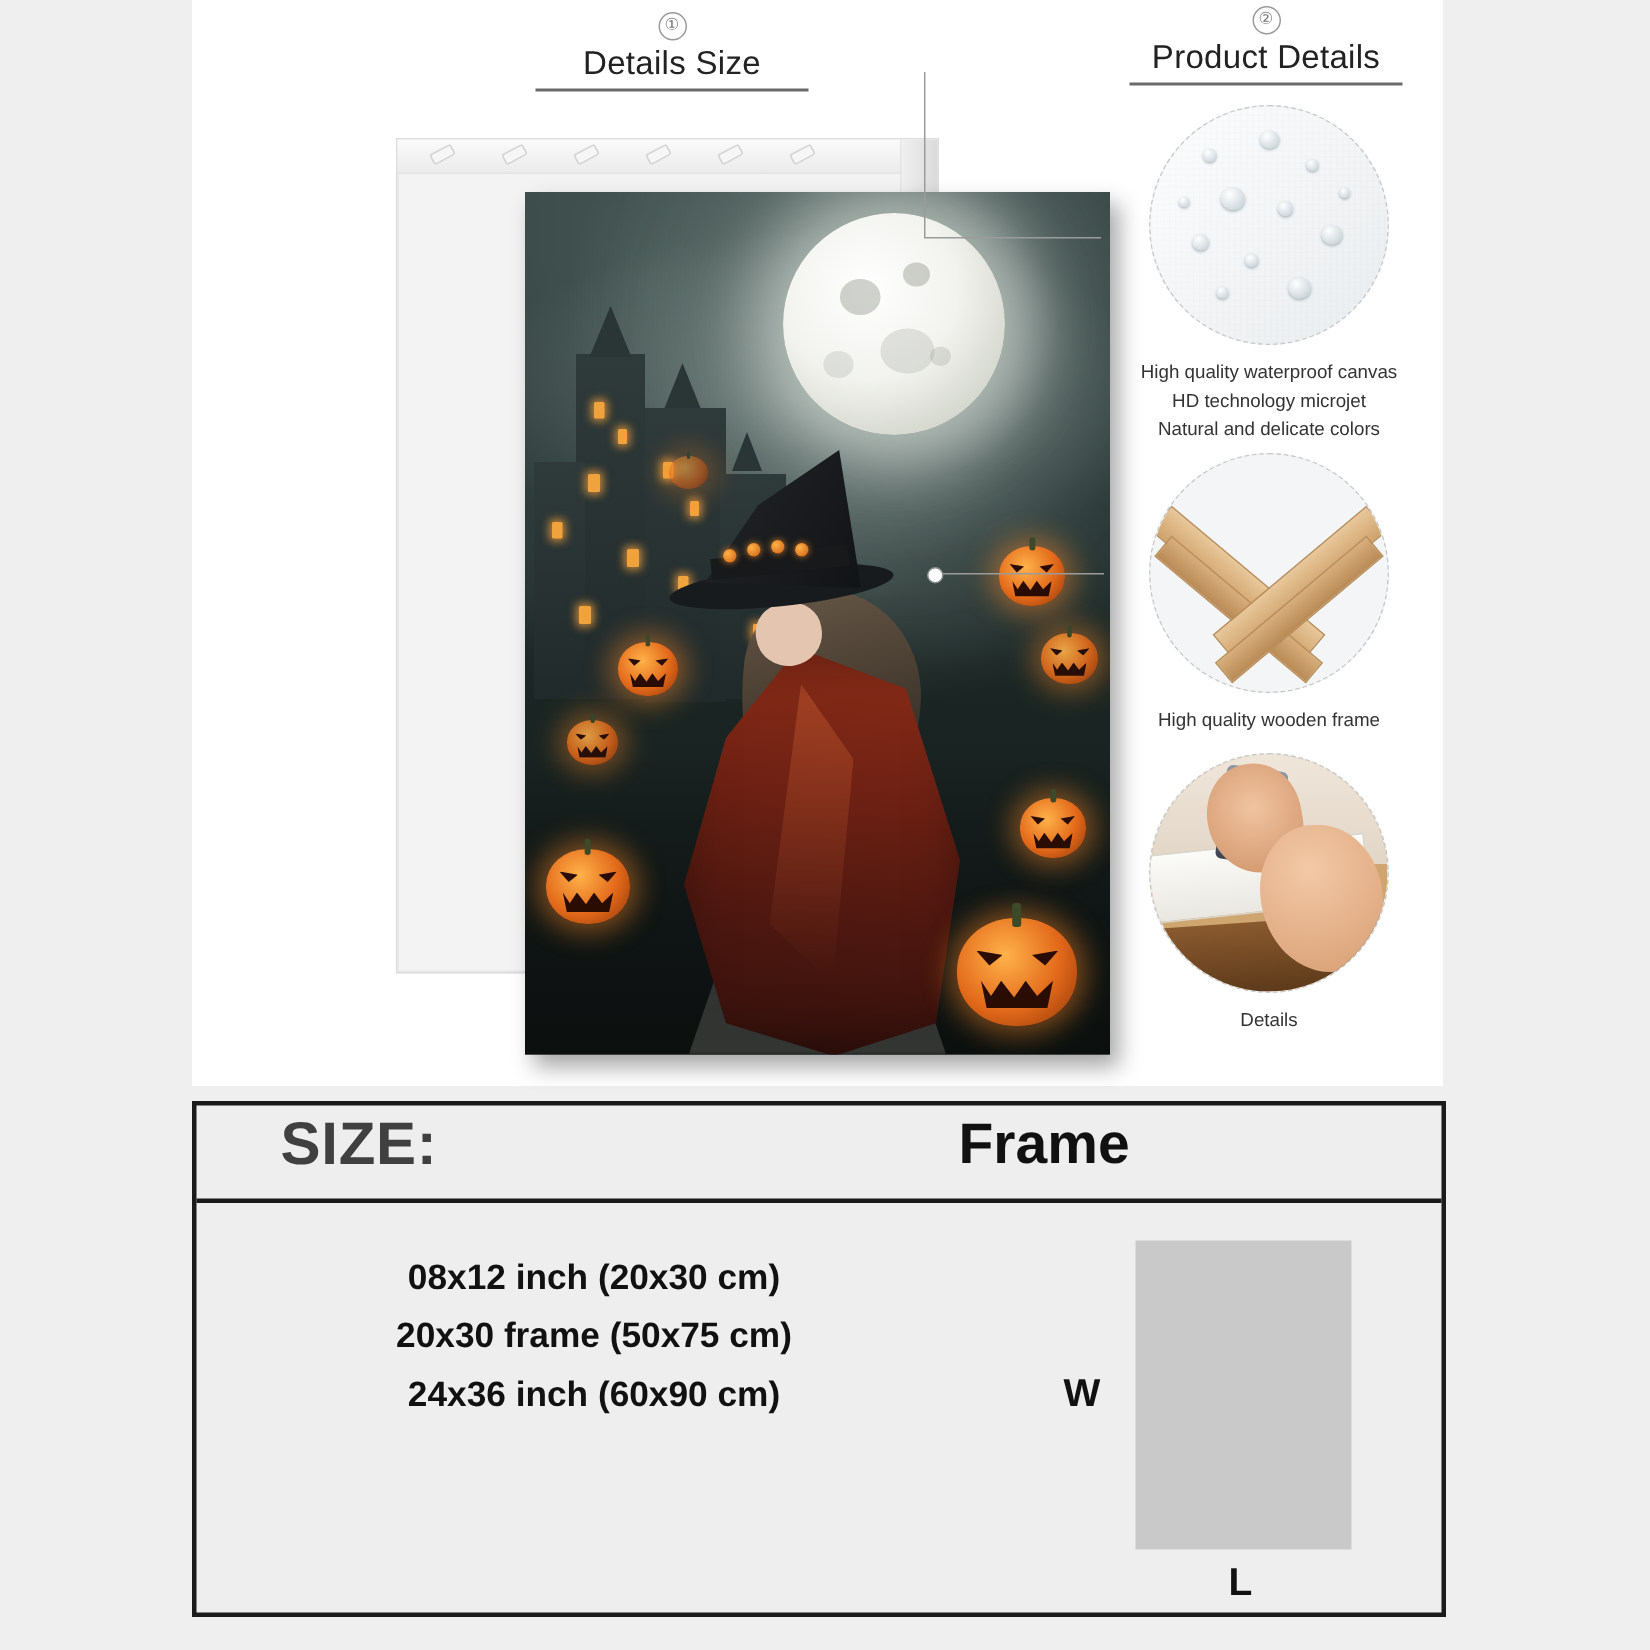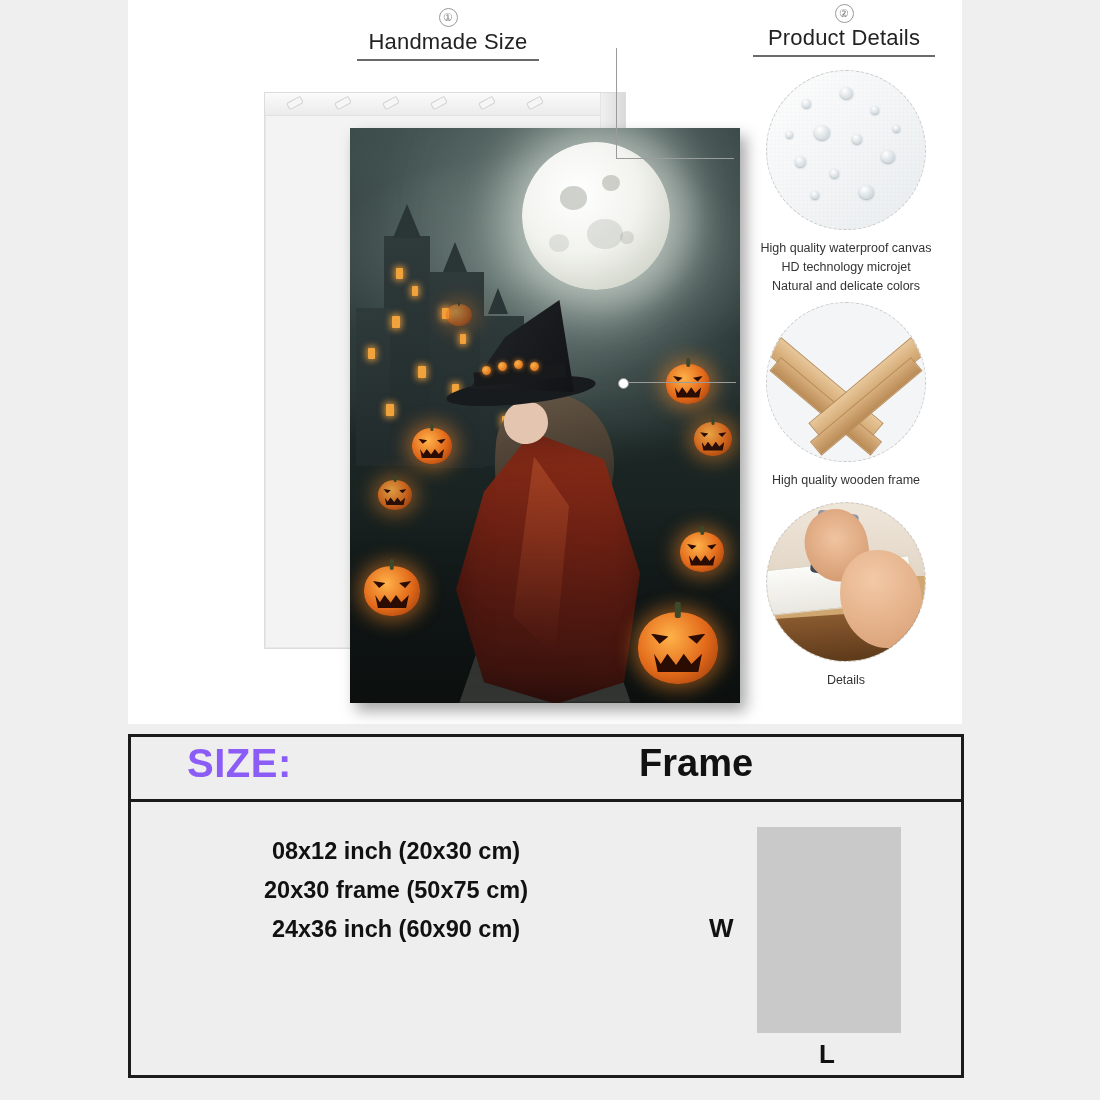--- a/index.html
+++ b/index.html
@@ -331,21 +331,21 @@
     background: #eeeeee;
     border: 3px solid #1b1b1b;
     box-sizing: border-box;
   }
   .size-head {
     position: absolute; left: 0; top: 0; right: 0; height: 62px;
     border-bottom: 3px solid #1b1b1b;
   }
   .size-head .sz {
     position: absolute; left: 56px; top: 4px;
-    font-size: 40px; font-weight: bold; color: #8b5cf6; letter-spacing: .5px;
+    font-size: 40px; font-weight: bold; color: #404040; letter-spacing: .5px;
   }
   .size-head .fr {
     position: absolute; left: 508px; top: 5px;
     font-size: 38px; font-weight: bold; color: #111;
   }
   .size-list {
     position: absolute; left: 30px; top: 95px; width: 470px;
     text-align: center;
   }
   .size-list div {
@@ -373,21 +373,21 @@
 </style>
 </head>
 <body>
 
 <div class="page">
 
   <div class="top-panel">
 
     <div class="sec-head" id="head-size">
       <div class="sec-num">①</div>
-      <div class="sec-title">Handmade Size</div>
+      <div class="sec-title">Details Size</div>
       <div class="sec-rule"></div>
     </div>
 
     <div class="sec-head" id="head-details">
       <div class="sec-num">②</div>
       <div class="sec-title">Product Details</div>
       <div class="sec-rule"></div>
     </div>
 
 

